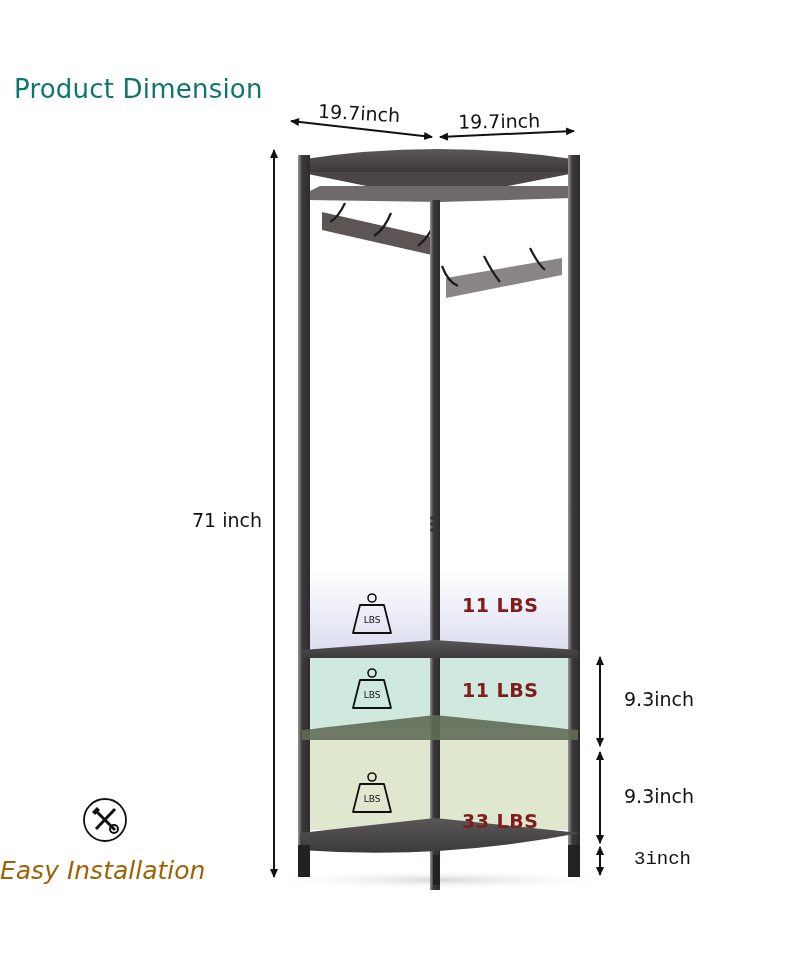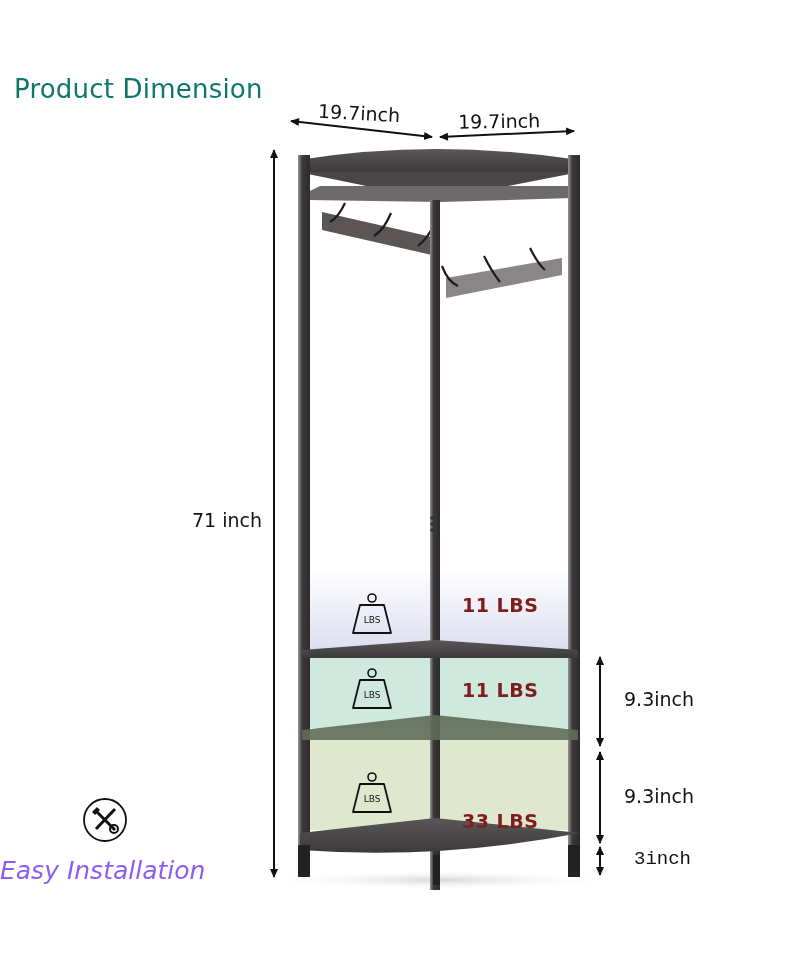--- a/index.html
+++ b/index.html
@@ -2,21 +2,21 @@
 <html><head>
 <meta charset="utf-8">
 <style>
   html, body { margin:0; padding:0; background:#ffffff; }
   body { width:800px; height:977px; position:relative; overflow:hidden;
          font-family:"DejaVu Sans", "Liberation Sans", sans-serif; color:#111; }
   .abs { position:absolute; }
   .title { left:14px; top:74px; font-size:26px; font-weight:400; letter-spacing:0.2px; color:#0f766e; }
   .dim-label { font-size:19px; color:#111; white-space:nowrap; }
   .lbs-text { font-size:19px; color:#7f1d1d; letter-spacing:0.5px;font-weight:bold; }
-  .easy { left:0px; top:856px; font-size:25px; font-style:italic; color:#8b5cf6;
+  .easy { left:0px; top:856px; font-size:25px; font-style:italic; color:#a16207;
           font-family:"DejaVu Sans", sans-serif; }
   svg.stage { position:absolute; left:0; top:0; }
   .weight { position:absolute; width:44px; height:46px; }
 </style>
 </head>
 <body>
 
 <div class="abs title">Product Dimension</div>
 
 <svg class="stage" width="800" height="977" viewBox="0 0 800 977">

